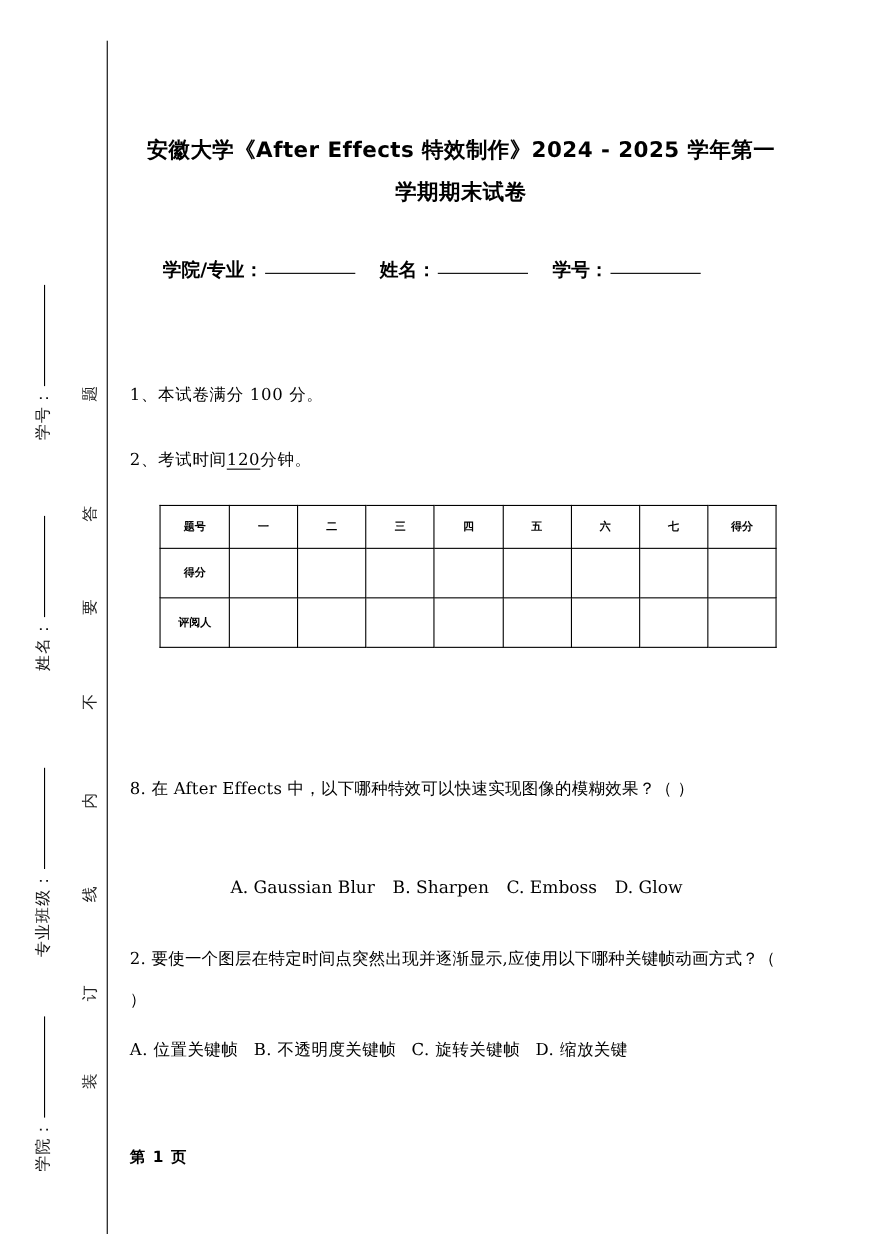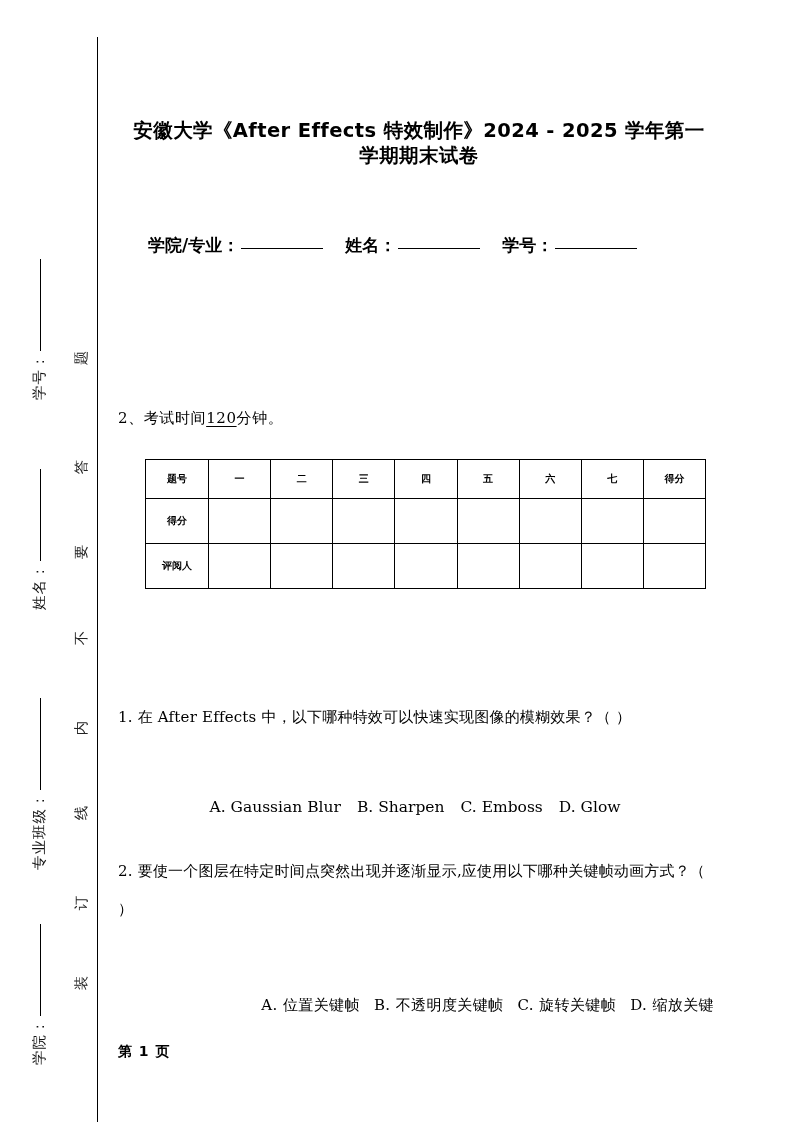--- a/index.html
+++ b/index.html
@@ -78,21 +78,21 @@
 
   #exam-title {
     position: absolute;
     left: 6px;
     top: 118px;
     width: 590px;
     text-align: center;
     font-family: "DejaVu Sans", "Liberation Sans", sans-serif;
     font-weight: bold;
     font-size: 19.5px;
-    line-height: 25px;
+    line-height: 38px;
     letter-spacing: 0.4px;
   }
 
   #id-fields {
     position: absolute;
     left: 30px;
     top: 234px;
     width: 570px;
     font-family: "DejaVu Sans", "Liberation Sans", sans-serif;
     font-weight: bold;
@@ -170,21 +170,21 @@
     font-size: 15.5px;
     white-space: nowrap;
   }
   .q-opts .opt { margin-right: 16px; }
   .q-opts.cjk-opts { font-size: 15px; letter-spacing: 0.4px; }
   .q-opts.cjk-opts .opt { margin-right: 14px; }
 
   #q1-stem { top: 698px; }
   #q1-opts { top: 798px; text-align: center; }
   #q2-stem { top: 852px; }
-  #q2-opts { top: 996px; text-align: right; }
+  #q2-opts { top: 945px; }
 
   #page-footer {
     position: absolute;
     left: 0;
     top: 1043px;
     width: 600px;
     text-align: left;
     font-family: "DejaVu Sans", "Liberation Sans", sans-serif;
     font-weight: bold;
     font-size: 14px;
@@ -226,20 +226,21 @@
 
 <div id="page-body">
 
   <div id="exam-title">安徽大学《After Effects 特效制作》2024 - 2025 学年第一学期期末试卷</div>
 
   <div id="id-fields">
     <span>学院/专业：</span><span class="blank"></span><span class="gap"></span><span>姓名：</span><span class="blank"></span><span class="gap"></span><span>学号：</span><span class="blank"></span>
   </div>
 
 
+  <div class="notice-block" id="notice-1">1、本试卷满分 100 分。</div>
 
   <div class="notice-block" id="notice-2">
     <span>2、考试时间</span><span class="ul-val">120</span><span>分钟。</span>
   </div>
 
   <table id="score-table">
     <tbody>
       <tr>
         <td class="lead-col">题号</td>
         <td>一</td>
@@ -270,21 +271,21 @@
         <td></td>
         <td></td>
         <td></td>
         <td></td>
         <td></td>
       </tr>
     </tbody>
   </table>
 
 
-  <div class="q-stem" id="q1-stem">1. 在 After Effects 中，以下哪种特效可以快速实现图像的模糊效果？（ ）</div>
+  <div class="q-stem" id="q1-stem">8. 在 After Effects 中，以下哪种特效可以快速实现图像的模糊效果？（ ）</div>
   <div class="q-opts" id="q1-opts">
     <span class="opt">A. Gaussian Blur</span><span class="opt">B. Sharpen</span><span class="opt">C. Emboss</span><span class="opt">D. Glow</span>
   </div>
 
   <div class="q-stem" id="q2-stem">2. 要使一个图层在特定时间点突然出现并逐渐显示,应使用以下哪种关键帧动画方式？（ ）</div>
   <div class="q-opts cjk-opts" id="q2-opts">
     <span class="opt">A. 位置关键帧</span><span class="opt">B. 不透明度关键帧</span><span class="opt">C. 旋转关键帧</span><span class="opt">D. 缩放关键</span>
   </div>
 
   <div id="page-footer">第 1 页</div>

